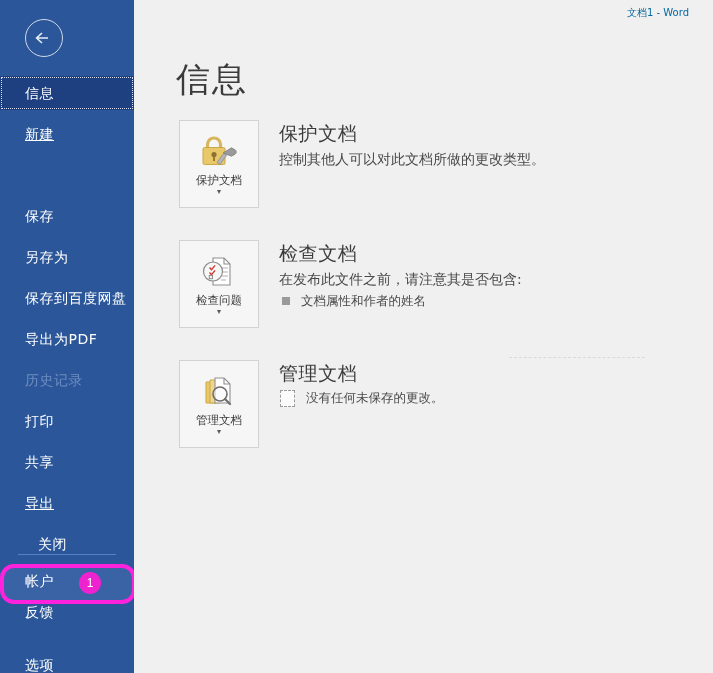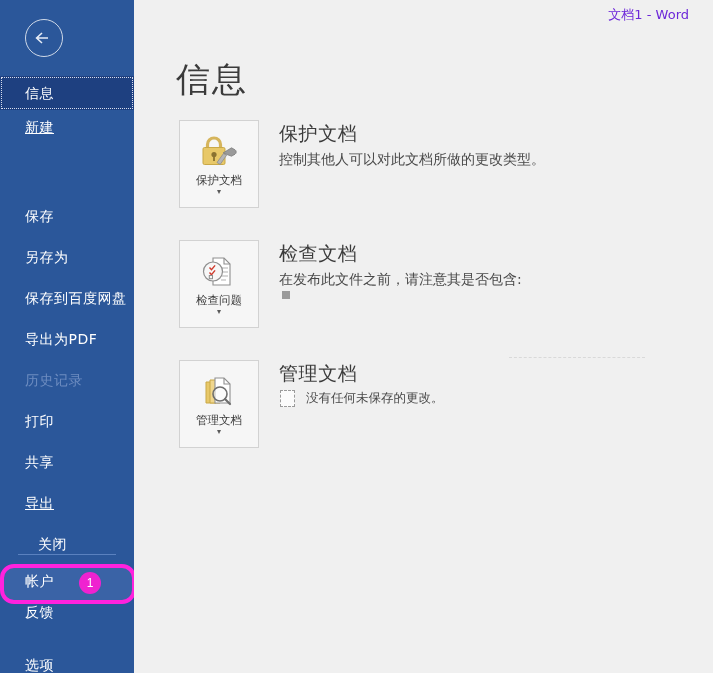--- a/index.html
+++ b/index.html
@@ -96,22 +96,22 @@
     left: 134px;
     top: 0;
     width: 579px;
     height: 673px;
     background: #f0f0f0;
   }
   #window-title {
     position: absolute;
     right: 24px;
     top: 6px;
-    font-size: 13px;
-    color: #6d28d9;
+    font-size: 10px;
+    color: #0369a1;
     white-space: nowrap;
   }
   #page-title {
     position: absolute;
     left: 42px;
     top: 57px;
     font-size: 34px;
     color: #3b3b3b;
     letter-spacing: 2px;
   }
@@ -212,21 +212,21 @@
 
   <div id="back-button">
     <svg width="36" height="36" viewBox="0 0 36 36">
       <path d="M22 18 H11 M16 13 L10.6 18 L16 23" fill="none" stroke="#e6ecf6" stroke-width="1.6"></path>
     </svg>
   </div>
 
   <div class="nav-item selected" style="top:76px;">
     <span>信息</span>
   </div>
-  <div class="nav-item" style="top:110px;text-decoration:underline;">
+  <div class="nav-item" style="top:117px;text-decoration:underline;">
     <span>新建</span>
   </div>
   <div class="nav-item" style="top:199px;">
     <span>保存</span>
   </div>
   <div class="nav-item" style="top:240px;">
     <span>另存为</span>
   </div>
   <div class="nav-item" style="top:281px;">
     <span>保存到百度网盘</span>
@@ -308,20 +308,21 @@
         </svg>
       </div>
       <div class="tile-label">检查问题</div>
       <div class="tile-caret">▾</div>
     </div>
     <div class="sec-body">
       <div class="sec-heading">检查文档</div>
       <div class="sec-text">在发布此文件之前，请注意其是否包含:</div>
       <div class="sec-subline">
         <span class="bullet-square"></span>
+        <span>文档属性和作者的姓名</span>
       </div>
     </div>
   </div>
 
   <div class="section" style="top:360px;">
     <div class="sec-tile">
       <div class="tile-icon">
         <svg width="42" height="34" viewBox="0 0 42 34">
           <path d="M8 8 h10 v21 h-10 z" fill="#e8c868" stroke="#c9a847" stroke-width="1"></path>
           <path d="M12 6 h10 v23 h-10 z" fill="#f0d68d" stroke="#c9a847" stroke-width="1"></path>

